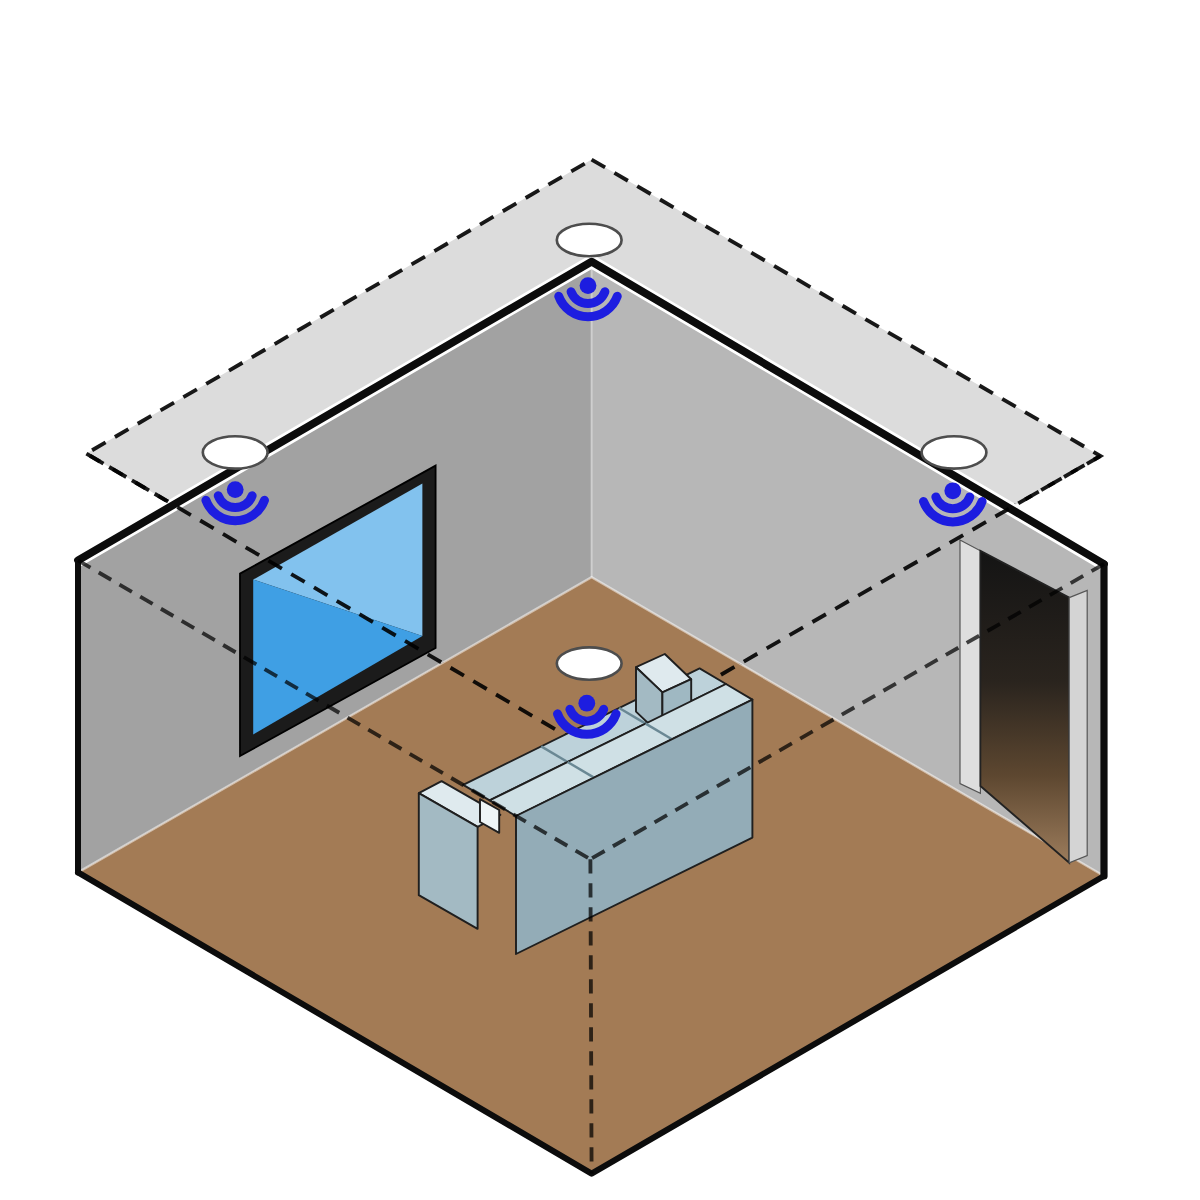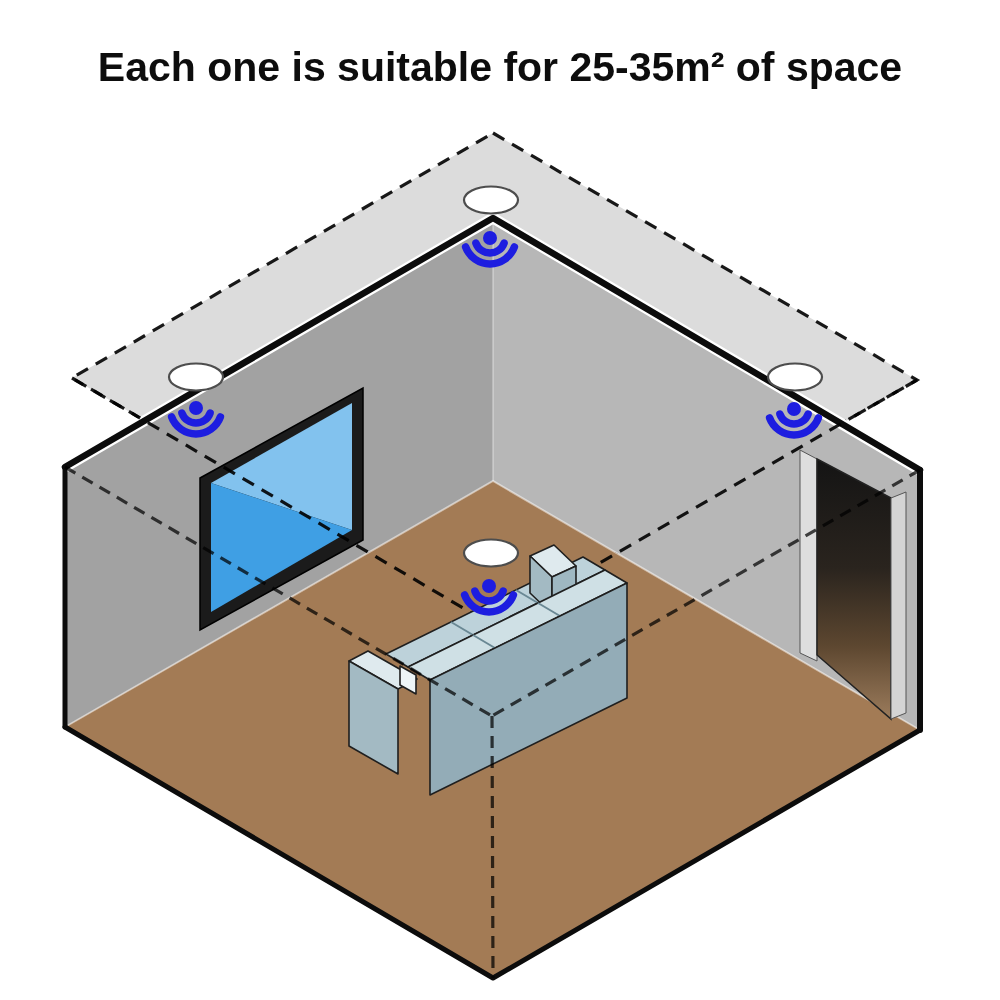--- a/index.html
+++ b/index.html
@@ -18,21 +18,20 @@
   .outline{stroke:#1f1f1f;stroke-width:1.6;stroke-linejoin:round;}
   .dash-black{stroke:#000;stroke-opacity:.9;stroke-width:3.2;fill:none;stroke-dasharray:13 9;}
   .dash-hidden{stroke:#000;stroke-opacity:.72;stroke-width:3.2;fill:none;stroke-dasharray:12 8;}
   .division{stroke:#6a8894;stroke-width:2;}
 </style>
 </head>
 <body>
 
 <div id="stage">
 
-  <h1 id="headline">Each one is suitable for 25-35m² of space</h1>
 
   <svg id="scene" viewBox="0 0 1000 1000" xmlns="http://www.w3.org/2000/svg" xmlns:xlink="http://www.w3.org/1999/xlink">
 
     <defs>
       <linearGradient id="doorGrad" x1="0" y1="0" x2="0" y2="1">
         <stop offset="0" stop-color="#141414"></stop>
         <stop offset="0.42" stop-color="#2a241e"></stop>
         <stop offset="0.72" stop-color="#5d4730"></stop>
         <stop offset="1" stop-color="#9c7c5c"></stop>
       </linearGradient>

